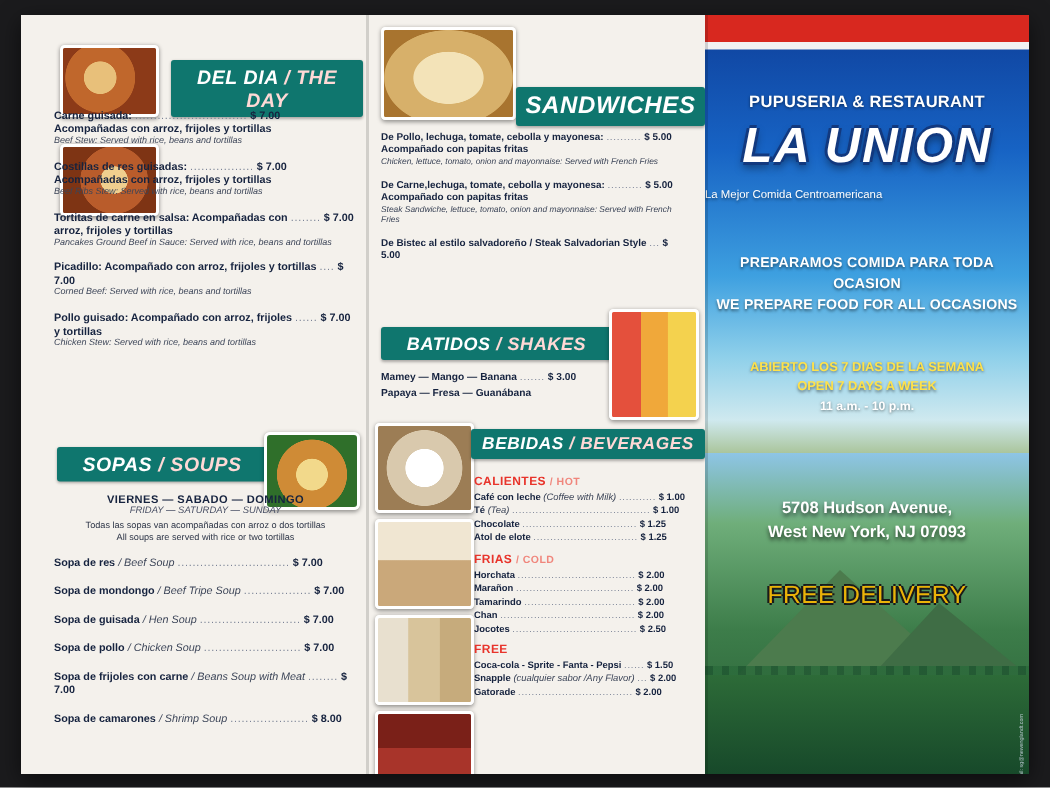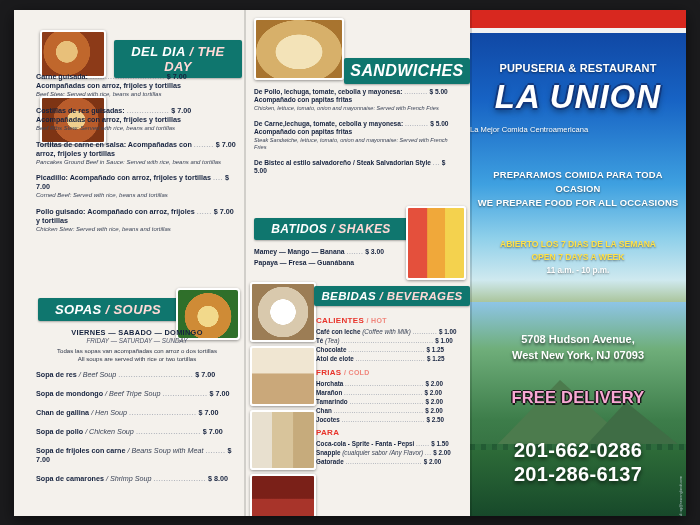--- a/index.html
+++ b/index.html
@@ -125,21 +125,21 @@
   .r-tag{position:absolute;left:0;right:0;top:114px;text-align:left;color:#fff;font-size:7.6px;line-height:1.5;
         text-shadow:0 1px 2px rgba(0,0,0,.45);}
   .r-prep{position:absolute;left:0;right:0;top:158px;text-align:center;color:#fff;font-size:9.4px;font-weight:bold;
         line-height:1.5;letter-spacing:.2px;text-shadow:0 1px 2px rgba(0,0,0,.5);}
   .r-open{position:absolute;left:0;right:0;top:228px;text-align:center;color:#ffe24a;font-size:8.6px;font-weight:bold;
         line-height:1.55;text-shadow:0 1px 2px rgba(0,0,0,.5);}
   .r-open .hrs{color:#ffffff;font-size:8.2px;}
   .r-addr{position:absolute;left:0;right:0;top:322px;text-align:center;color:#ffffff;font-size:11px;font-weight:bold;
         line-height:1.45;text-shadow:0 2px 3px rgba(0,0,0,.65);}
   .r-free{position:absolute;left:0;right:0;top:378px;text-align:center;}
-  .r-free .fd{display:inline-block;color:#f9a8d4;font-size:16.5px;font-weight:bold;letter-spacing:.2px;
+  .r-free .fd{display:inline-block;color:#eab308;font-size:16.5px;font-weight:normal;letter-spacing:.2px;
         text-shadow:-1.5px 0 0 #1a1a1a,1.5px 0 0 #1a1a1a,0 -1.5px 0 #1a1a1a,0 1.5px 0 #1a1a1a;}
   .r-free .mn{display:block;margin-top:2px;color:#ffffff;font-size:8px;font-weight:bold;
         text-shadow:0 1px 2px rgba(0,0,0,.6);}
   .r-phones{position:absolute;left:0;right:0;top:428px;text-align:center;}
   .r-phones div{color:#ffffff;font-size:20px;font-weight:bold;letter-spacing:.3px;line-height:1.22;
         text-shadow:0 2px 4px rgba(0,0,0,.7);}
   .credit{position:absolute;right:3px;bottom:40px;transform:rotate(-90deg);transform-origin:100% 100%;
         color:#cfd8e6;font-size:3.6px;white-space:nowrap;opacity:.85;}
 </style>
 </head>
@@ -221,21 +221,21 @@
           <span class="dots">..............................</span>
           <span>$  7.00</span>
         </div>
         <div class="srow">
           <span>Sopa de mondongo</span>
           <span class="it">/ Beef Tripe Soup</span>
           <span class="dots">..................</span>
           <span>$  7.00</span>
         </div>
         <div class="srow">
-          <span>Chan de gallina</span>
+          <span>Sopa de guisada</span>
           <span class="it">/ Hen Soup</span>
           <span class="dots">...........................</span>
           <span>$  7.00</span>
         </div>
         <div class="srow">
           <span>Sopa de pollo</span>
           <span class="it">/ Chicken Soup</span>
           <span class="dots">..........................</span>
           <span>$  7.00</span>
         </div>
@@ -364,21 +364,21 @@
           <span class="dots">........................................</span>
           <span>$  2.00</span>
         </div>
         <div class="brow2">
           <span>Jocotes</span>
           <span class="dots">.....................................</span>
           <span>$  2.50</span>
         </div>
 
         <div class="bgrp">
-          <span>PARA</span>
+          <span>FREE</span>
         </div>
         <div class="brow2">
           <span>Coca-cola - Sprite - Fanta - Pepsi</span>
           <span class="dots">......</span>
           <span>$  1.50</span>
         </div>
         <div class="brow2">
           <span>Snapple</span>
           <span class="sm">(cualquier sabor /Any Flavor)</span>
           <span class="dots">...</span>
@@ -419,23 +419,19 @@
         <div>OPEN 7 DAYS A WEEK</div>
         <div class="hrs">11 a.m. - 10 p.m.</div>
       </div>
       <div class="r-addr">
         <div>5708 Hudson Avenue,</div>
         <div>West New York, NJ 07093</div>
       </div>
       <div class="r-free">
         <span class="fd">FREE DELIVERY</span>
       </div>
-      <div class="r-phones">
-        <div>201-662-0286</div>
-        <div>201-286-6137</div>
-      </div>
       <div class="credit">Impresión / Marketing &amp; Advertising Division • Email: sg@newenglandt.com</div>
     </div>
 
     <div class="fold" style="left:230px"></div>
     <div class="fold" style="left:456px"></div>
   </div>
 </div>
 
 </body></html>

